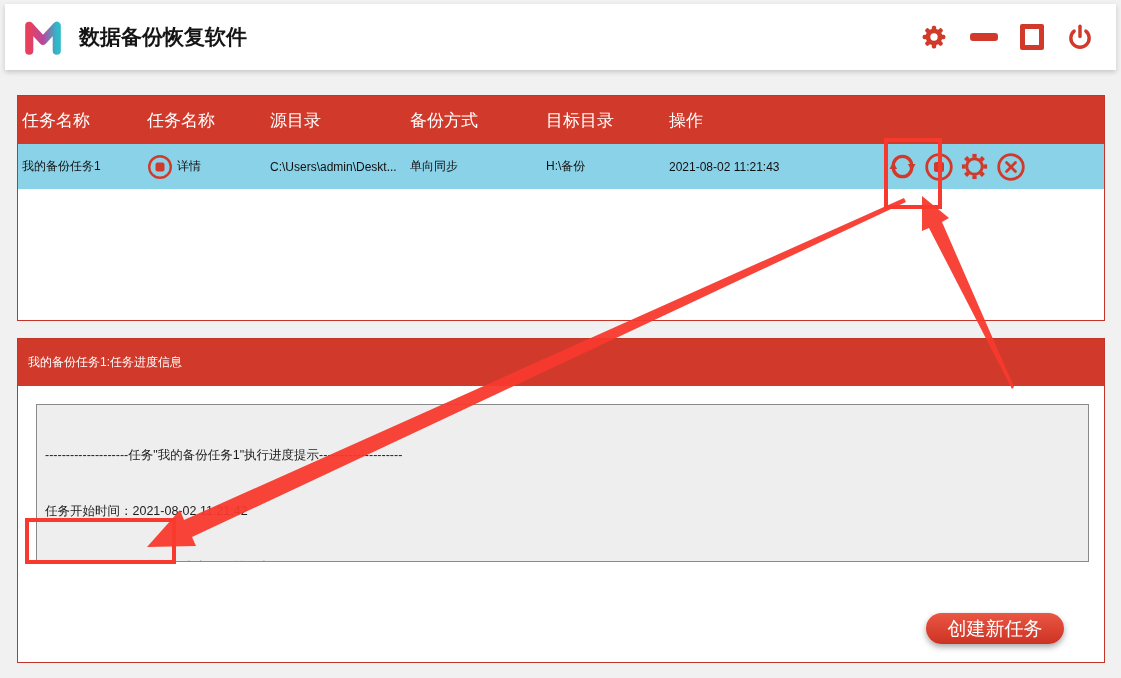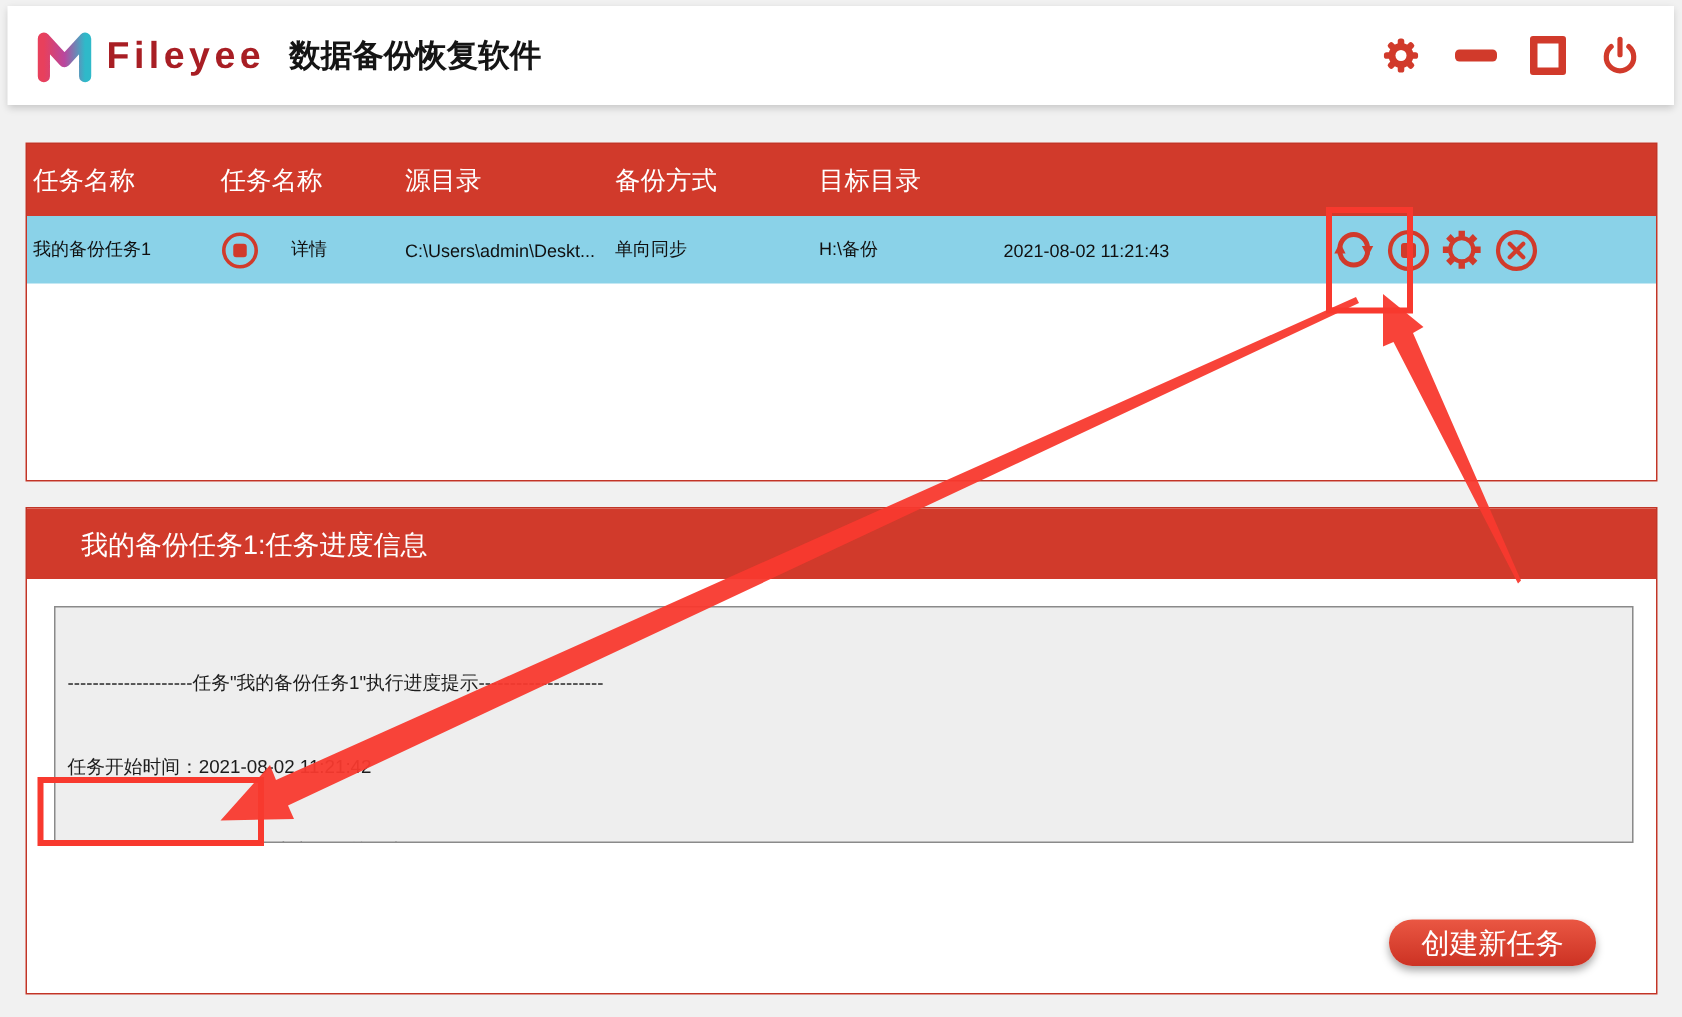--- a/index.html
+++ b/index.html
@@ -47,28 +47,28 @@
     display:grid;
     grid-template-columns:125px 123px 140px 136px 123px 197px 1fr;
     padding-left:4px; align-items:center;
   }
   .thead {
     height:48px; background:#d13a2b; color:#ffffff; font-size:17px;
   }
   .trow {
     height:45px; background:#8ad2e8; font-size:12px; color:#101010;
   }
-  .cell-status { display:flex; align-items:center; gap:21px; }
+  .cell-status { display:flex; align-items:center; gap:4px; }
   .detail-link { font-size:12px; color:#101010; cursor:pointer; }
   .ops { display:flex; align-items:center; gap:5px; padding-left:21px; }
   .opbtn { width:31px; height:31px; display:flex; align-items:center; justify-content:center; cursor:pointer; }
 
   .sec-head {
     height:47px; background:#d13a2b; color:#ffffff;
-    display:flex; align-items:center; padding-left:36px; font-size:18px;
+    display:flex; align-items:center; padding-left:10px; font-size:12px;
   }
   .logbox {
     position:absolute; left:18px; top:65px; width:1053px; height:158px;
     background:#eeeeee; border:1px solid #8a8a8a;
     padding:4px 8px;
     font-size:12.5px; line-height:18.6px; color:#1c1c1c;
     white-space:pre; overflow:hidden;
   }
   .create-btn {
     position:absolute; left:908px; top:274px; width:138px; height:31px;
@@ -90,21 +90,20 @@
   <svg class="logo" viewBox="0 0 32 32">
     <defs>
       <linearGradient id="lg" x1="0" y1="0" x2="1" y2="0">
         <stop offset="0" stop-color="#e8405c"></stop>
         <stop offset="0.5" stop-color="#b9479e"></stop>
         <stop offset="1" stop-color="#2fb9c9"></stop>
       </linearGradient>
     </defs>
     <path d="M5 27 L5 7 L16 19 L27 7 L27 27" fill="none" stroke="url(#lg)" stroke-width="6.5" stroke-linecap="round" stroke-linejoin="round"></path>
   </svg>
-  <span class="brand">Fileyee</span>
   <span class="apptitle">数据备份恢复软件</span>
 
   <div class="winctrls">
     <div class="wbtn">
       <svg width="28" height="28" viewBox="0 0 32 32">
         <g fill="#d13a2b">
           <rect x="13.5" y="3" width="5" height="26" rx="2"></rect>
           <rect x="13.5" y="3" width="5" height="26" rx="2" transform="rotate(45 16 16)"></rect>
           <rect x="13.5" y="3" width="5" height="26" rx="2" transform="rotate(90 16 16)"></rect>
           <rect x="13.5" y="3" width="5" height="26" rx="2" transform="rotate(135 16 16)"></rect>
@@ -128,20 +127,21 @@
   </div>
 </div>
 
 <div class="panel panel-table">
   <div class="grid7 thead">
     <div>任务名称</div>
     <div>任务名称</div>
     <div>源目录</div>
     <div>备份方式</div>
     <div>目标目录</div>
+    <div>操作</div>
   </div>
 
   <div class="grid7 trow">
     <div>我的备份任务1</div>
 
     <div class="cell-status">
       <svg width="26" height="26" viewBox="0 0 26 26">
         <circle cx="13" cy="13" r="10.8" fill="none" stroke="#d13a2b" stroke-width="2.4"></circle>
         <rect x="8.5" y="8.5" width="9" height="9" rx="2" fill="#d13a2b"></rect>
       </svg>

